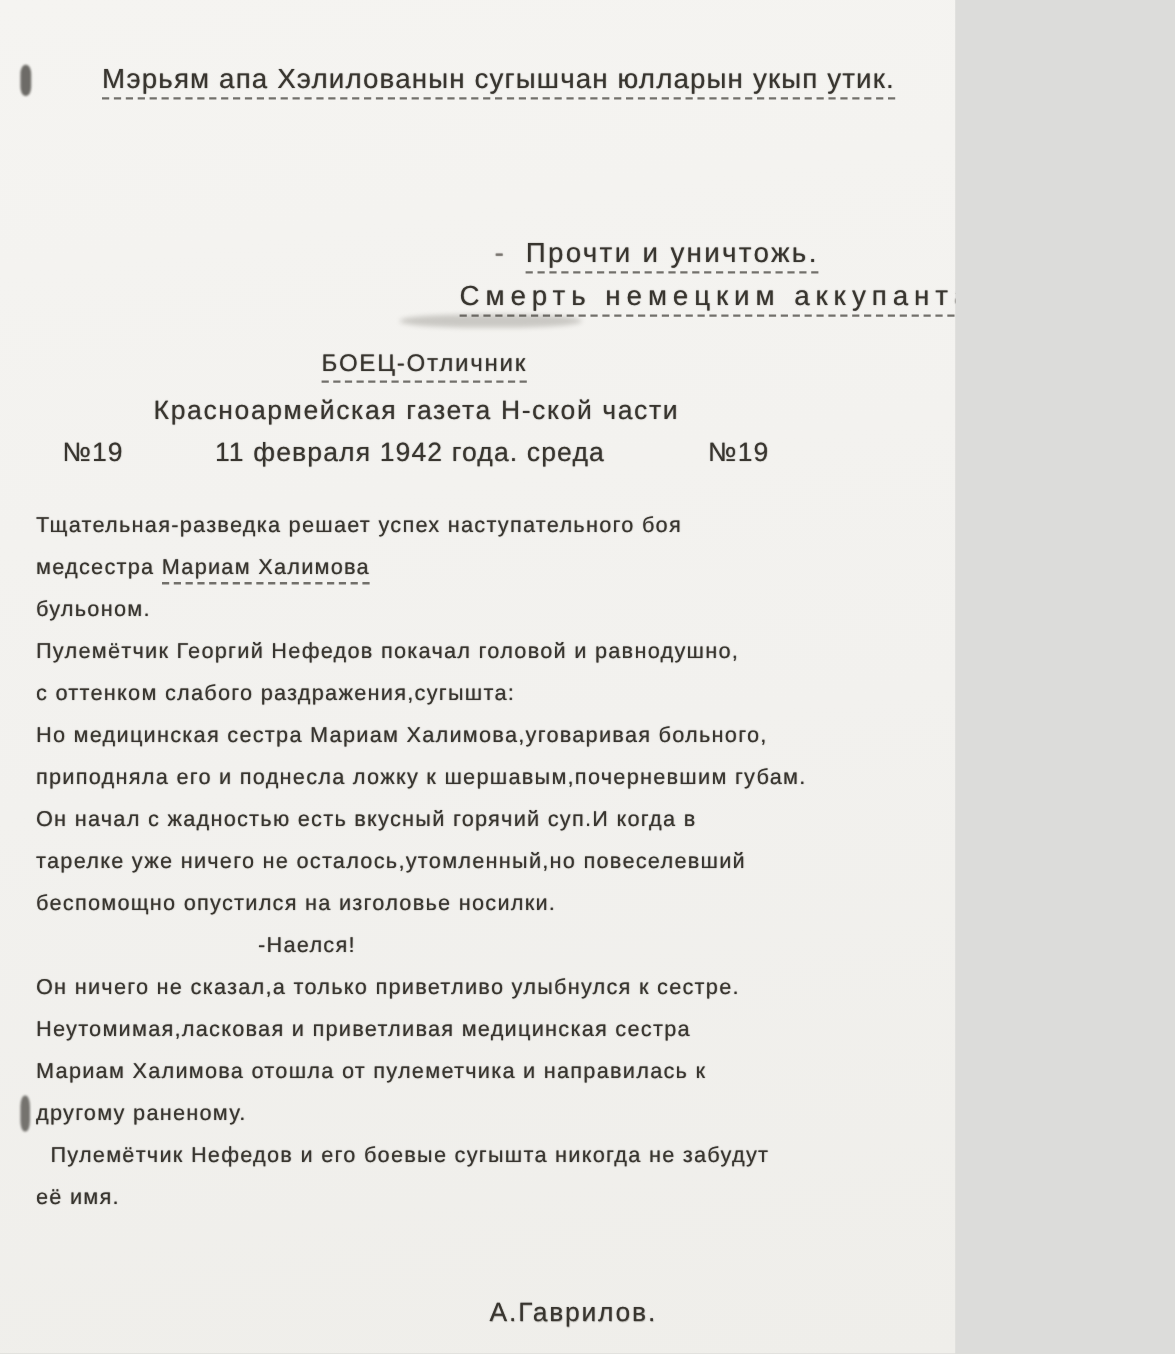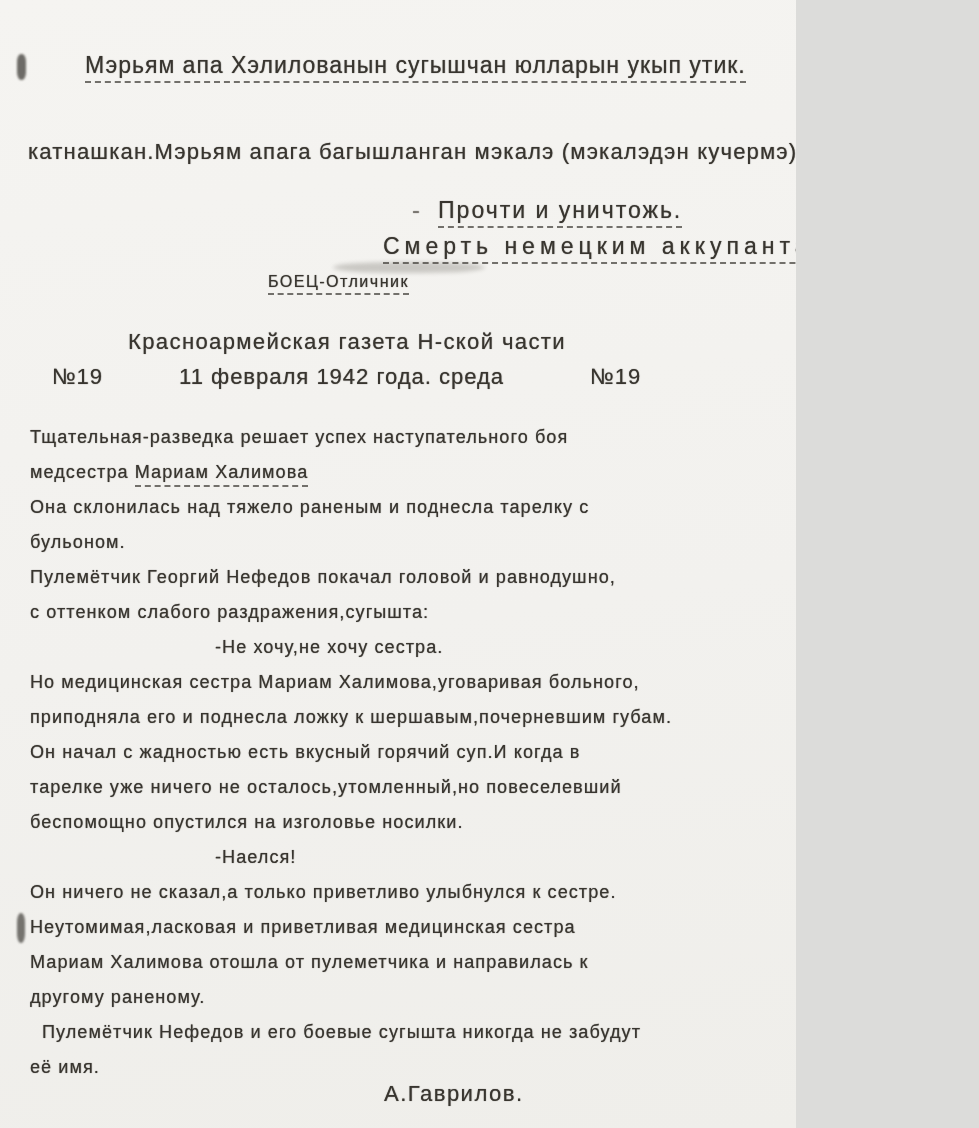--- a/index.html
+++ b/index.html
@@ -18,34 +18,34 @@
     letter-spacing:1.2px;
     text-shadow:0 0 1px rgba(56,53,47,.55), .4px .4px .7px rgba(56,53,47,.3);
   }
   .u{border-bottom:2px dashed rgba(64,61,55,.72);padding-bottom:3px;}
   .tatar1{left:85px;top:52px;font-size:23px;letter-spacing:1px;}
   .tatar2{left:28px;top:102px;}
   .tatar3{left:28px;top:139px;}
   .slogan1{left:412px;top:197px;font-size:23px;letter-spacing:2px;}
   .dashmark{color:rgba(118,114,106,.6);border:none;margin-right:8px;}
   .slogan2{left:383px;top:233px;font-size:23px;letter-spacing:5px;}
-  .mast-title{left:268px;top:273px;font-size:16px;letter-spacing:1.5px;}
+  .mast-title{left:268px;top:292px;font-size:20px;letter-spacing:1.5px;}
   .mast-sub{left:128px;top:329px;letter-spacing:1.4px;}
   .issue-line{left:52px;top:364px;letter-spacing:1px;}
   .issue-line .date{margin-left:76px;margin-top:24px;}
   .issue-line .right{margin-left:86px;}
   .article{
     position:absolute;left:30px;top:420px;
     font-size:18px;letter-spacing:1.1px;
     text-shadow:0 0 1px rgba(56,53,47,.55), .4px .4px .7px rgba(56,53,47,.3);
   }
   .ln{height:35px;line-height:35px;white-space:pre;}
   .ln.dialog{padding-left:185px;}
   .ln.ind{padding-left:12px;}
-  .signature{left:384px;top:1081px;letter-spacing:1.5px;}
+  .signature{left:408px;top:1081px;letter-spacing:1.5px;}
   .ink-mark{
     position:absolute;background:#4c4a45;
     border-radius:45%/30%;filter:blur(1px);
   }
   .mark-a{left:17px;top:54px;width:9px;height:26px;opacity:.8;}
   .mark-b{left:17px;top:913px;width:8px;height:30px;opacity:.75;}
   .smudge{
     position:absolute;left:333px;top:262px;width:152px;height:11px;
     background:#6a675f;opacity:.3;filter:blur(2px);
     border-radius:50%/60%;
@@ -54,37 +54,34 @@
 </head>
 <body>
 
 <div class="page">
 
   <div class="ink-mark mark-a"></div>
   <div class="ink-mark mark-b"></div>
   <div class="smudge"></div>
 
   <div class="txt tatar1"><span class="u">Мэрьям апа Хэлилованын сугышчан юлларын укып утик.</span></div>
-  <div class="txt tatar3">катнашкан.Мэрьям апага багышланган мэкалэ (мэкалэдэн кучермэ)</div>
 
   <div class="txt slogan1"><span class="dashmark">- </span><span class="u">Прочти и уничтожь.</span></div>
   <div class="txt slogan2"><span class="u">Смерть немецким аккупантам!</span></div>
 
   <div class="txt mast-title"><span class="u">БОЕЦ-Отличник</span></div>
   <div class="txt mast-sub">Красноармейская газета Н-ской части</div>
   <div class="txt issue-line"><span>№19</span><span class="date">11 февраля 1942 года. среда</span><span class="right">№19</span></div>
 
   <div class="article">
     <div class="ln">Тщательная-разведка решает успех наступательного боя</div>
     <div class="ln"><span>медсестра </span><span class="u">Мариам Халимова</span></div>
-    <div class="ln">Она склонилась над тяжело раненым и поднесла тарелку с</div>
     <div class="ln">бульоном.</div>
     <div class="ln">Пулемётчик Георгий Нефедов покачал головой и равнодушно,</div>
     <div class="ln">с оттенком слабого раздражения,сугышта:</div>
-    <div class="ln dialog">-Не хочу,не хочу сестра.</div>
     <div class="ln">Но медицинская сестра Мариам Халимова,уговаривая больного,</div>
     <div class="ln">приподняла его и поднесла ложку к шершавым,почерневшим губам.</div>
     <div class="ln">Он начал с жадностью есть вкусный горячий суп.И когда в</div>
     <div class="ln">тарелке уже ничего не осталось,утомленный,но повеселевший</div>
     <div class="ln">беспомощно опустился на изголовье носилки.</div>
     <div class="ln dialog">-Наелся!</div>
     <div class="ln">Он ничего не сказал,а только приветливо улыбнулся к сестре.</div>
     <div class="ln">Неутомимая,ласковая и приветливая медицинская сестра</div>
     <div class="ln">Мариам Халимова отошла от пулеметчика и направилась к</div>
     <div class="ln">другому раненому.</div>

